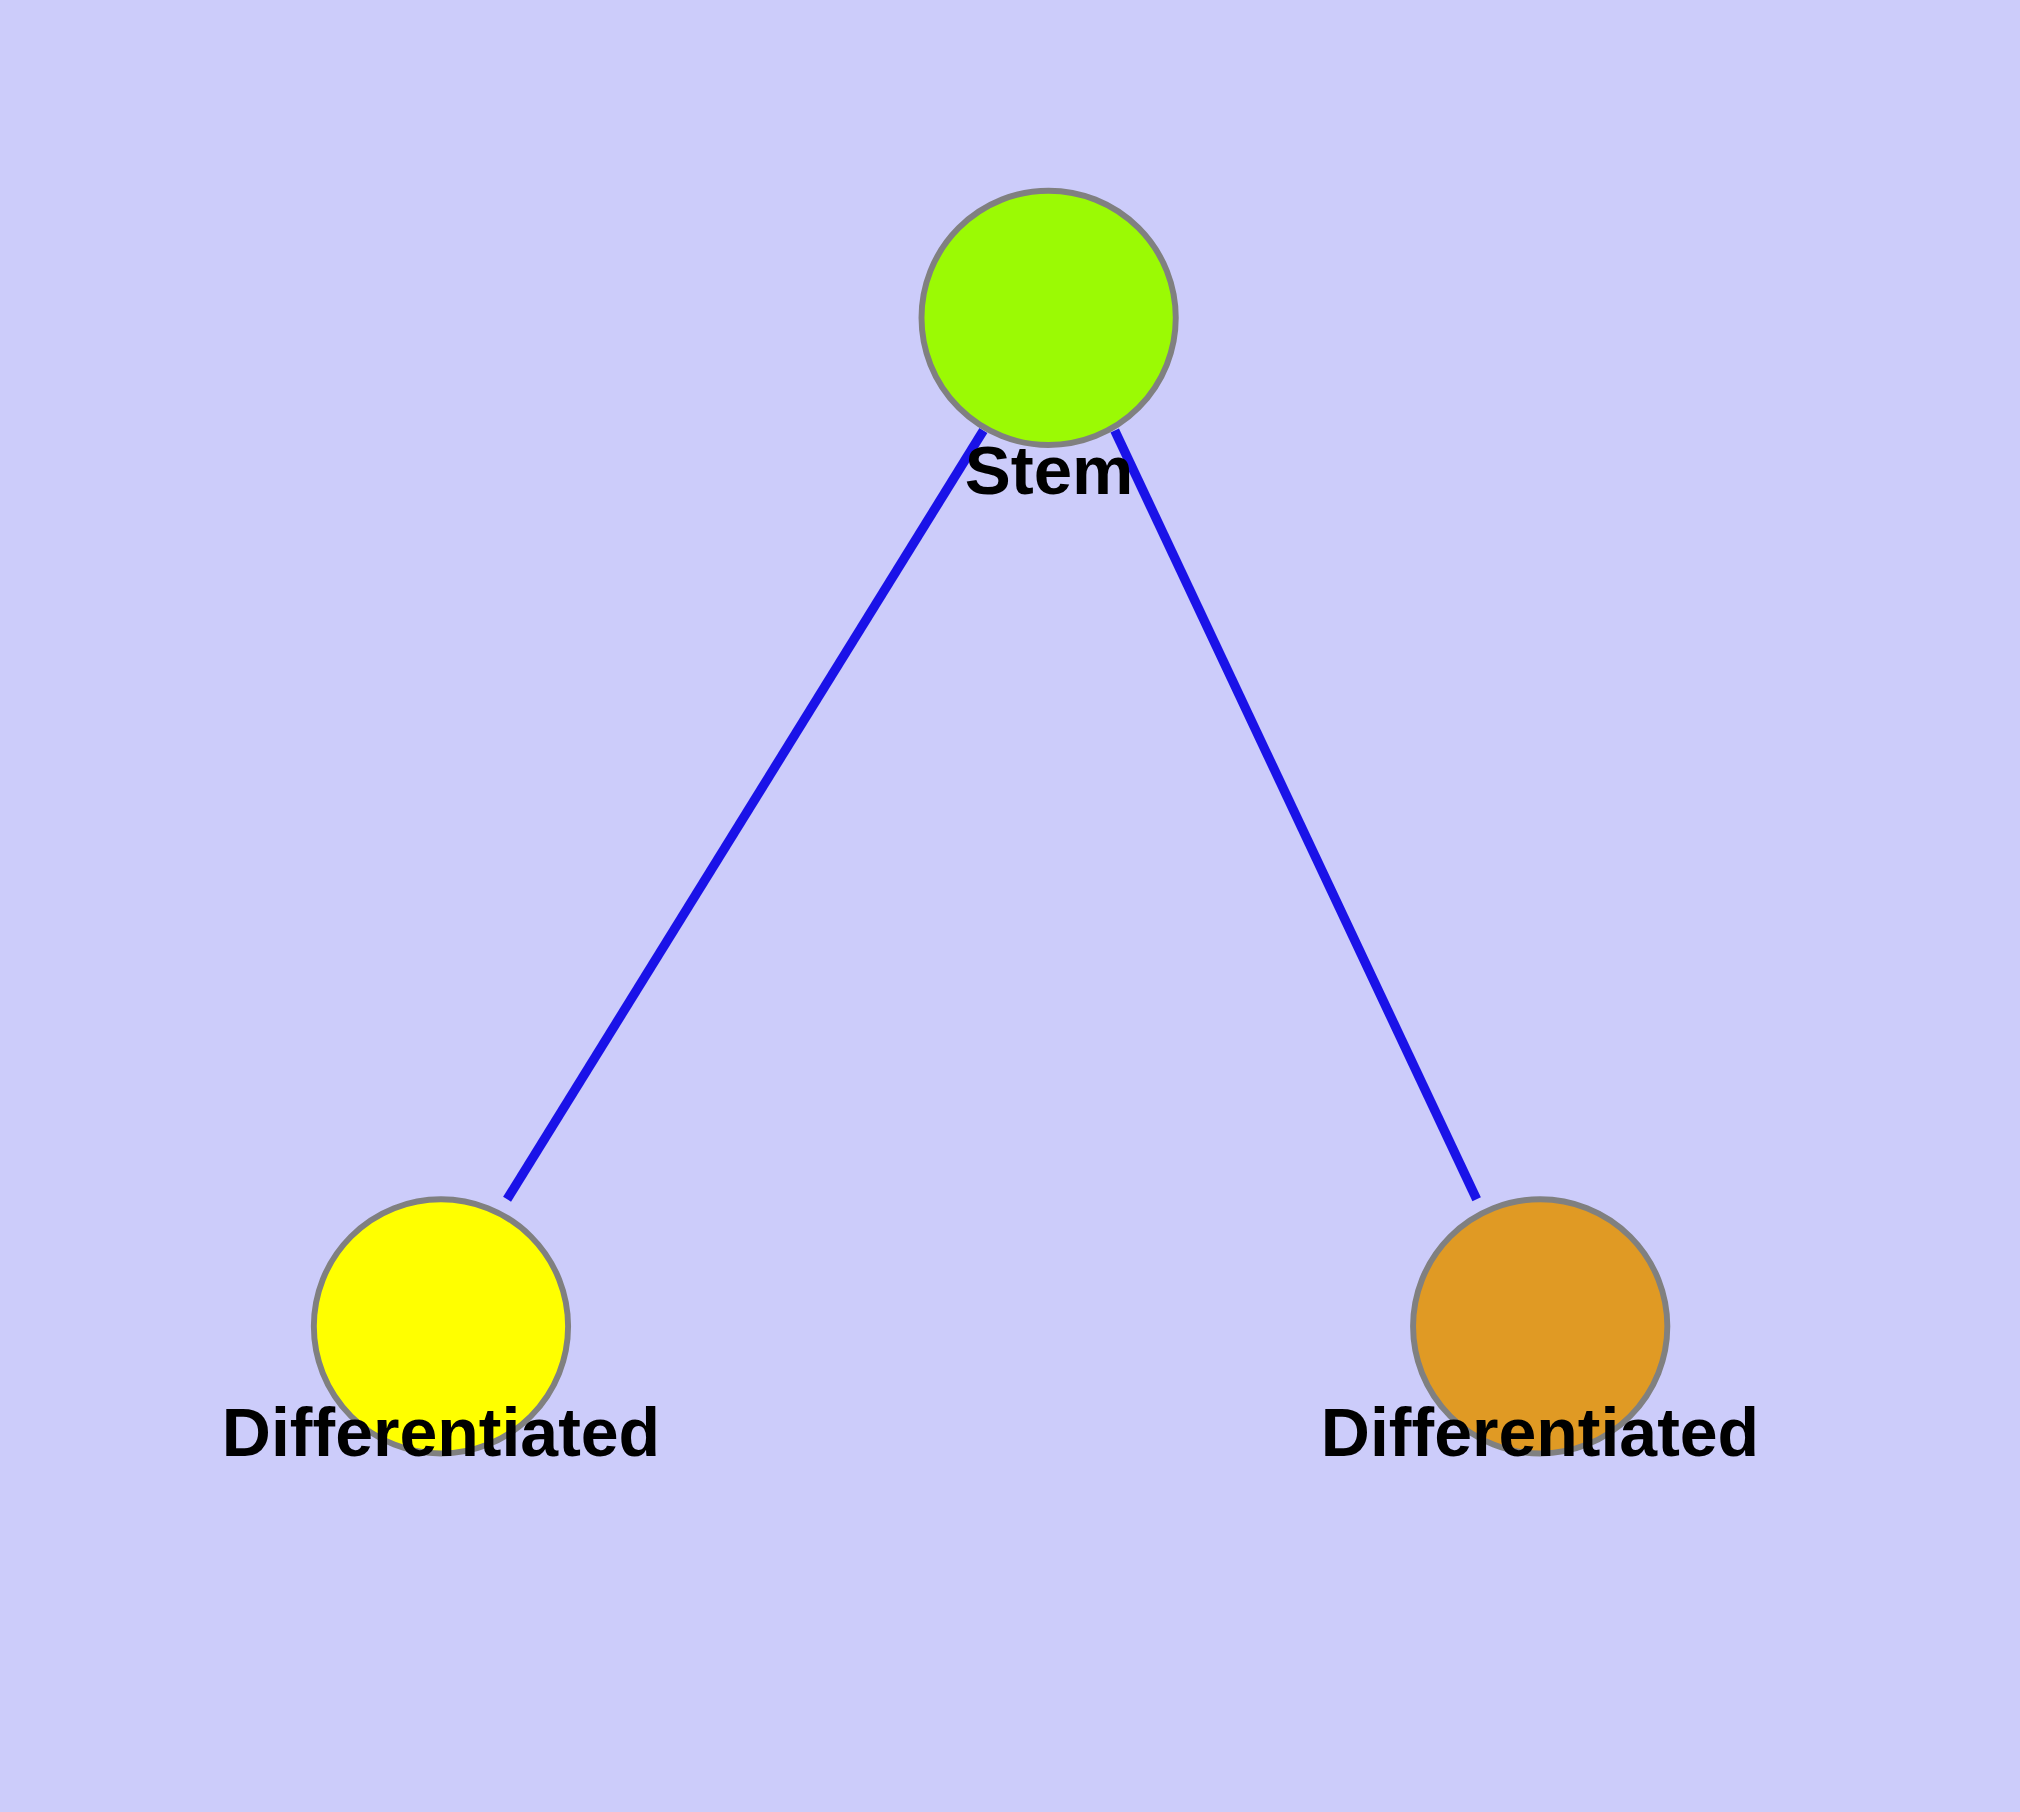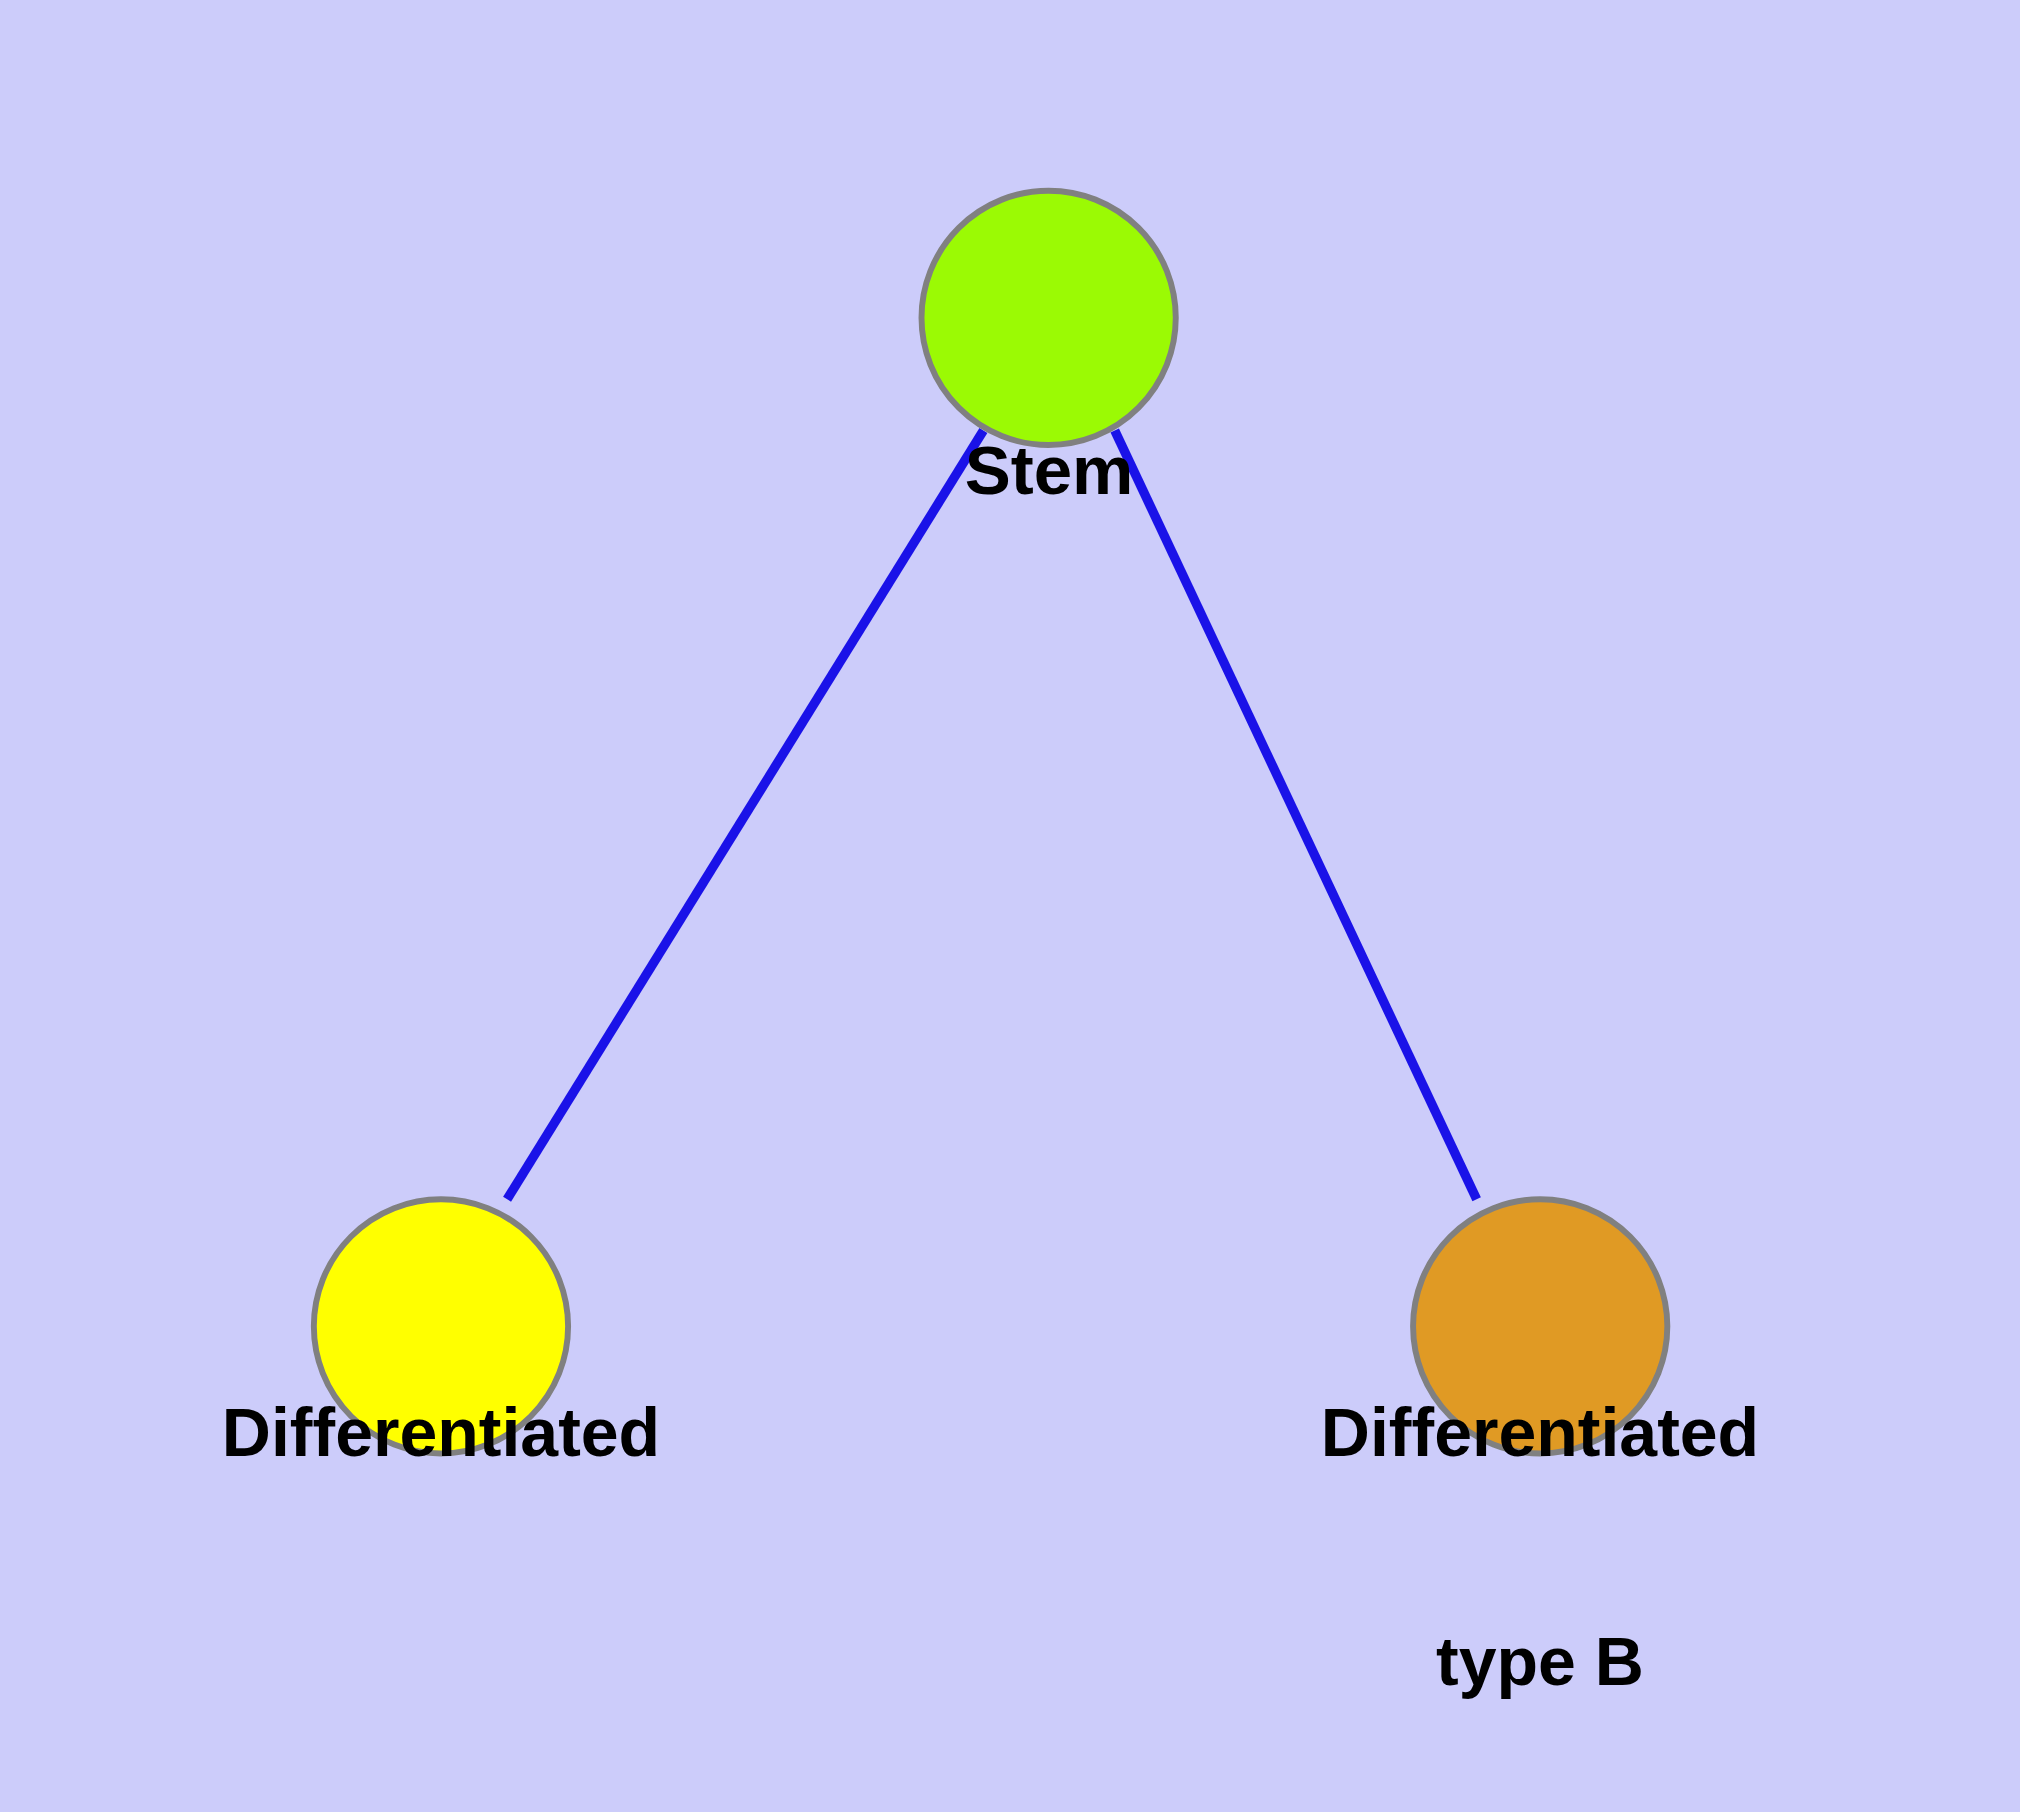--- a/index.html
+++ b/index.html
@@ -73,17 +73,16 @@
   <div class="node-label" id="label-stem">
     <div>Stem</div>
   </div>
 
   <div class="node-label" id="label-diff-a">
     <div>Differentiated</div>
   </div>
 
   <div class="node-label" id="label-diff-b">
     <div>Differentiated</div>
-    <div>type B</div>
   </div>
 
 </div>
 
 
 </body></html>

